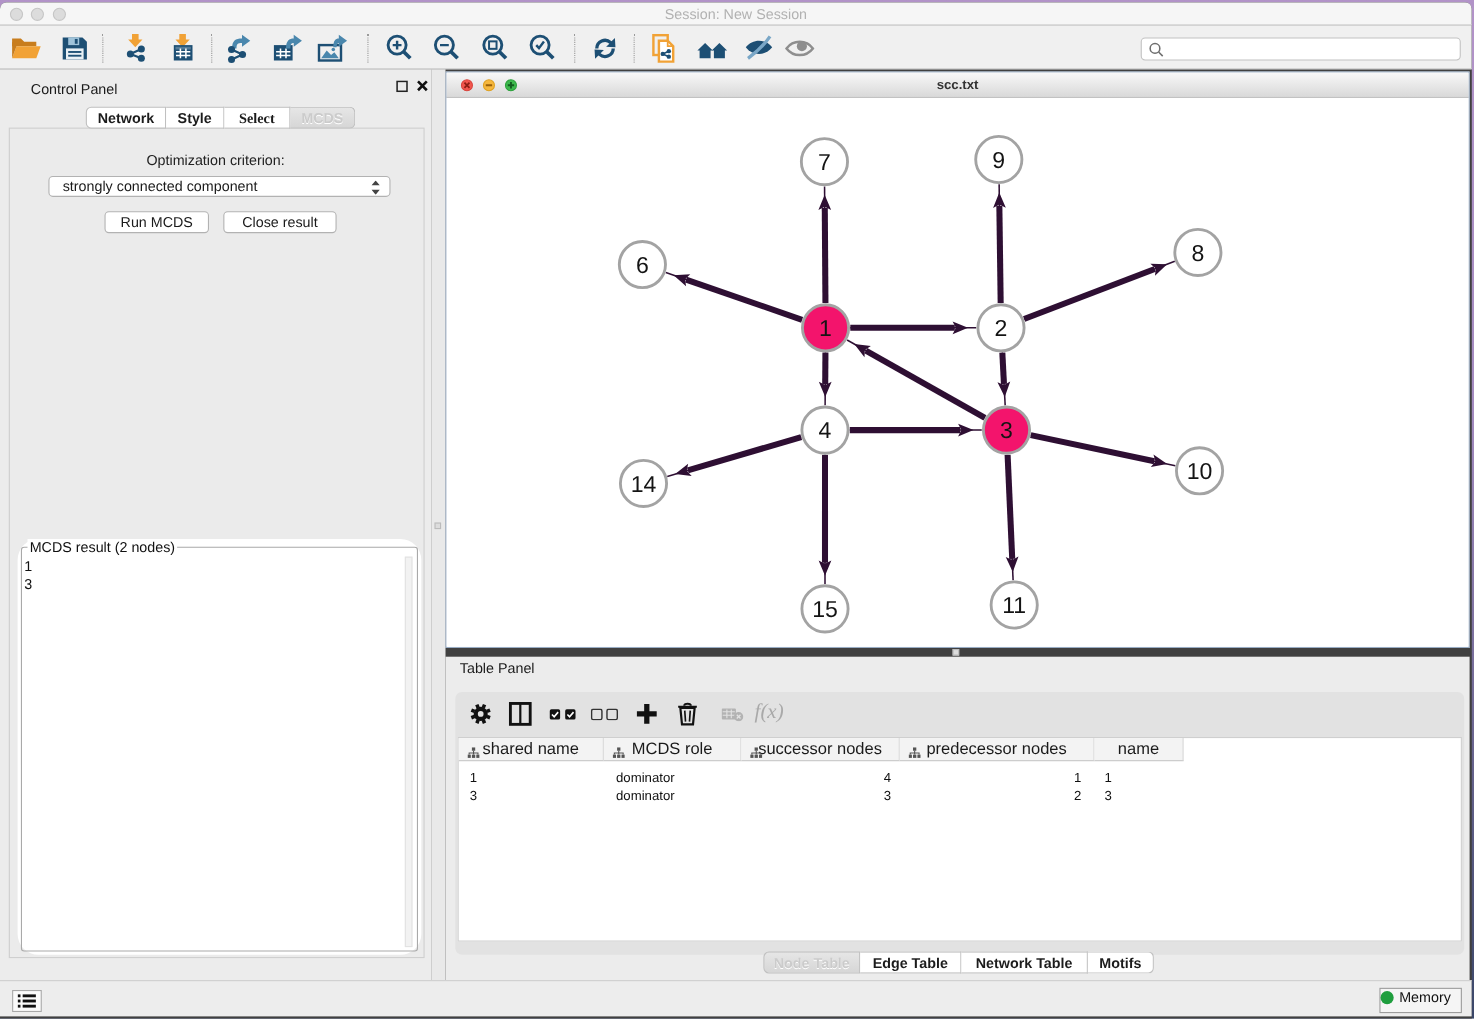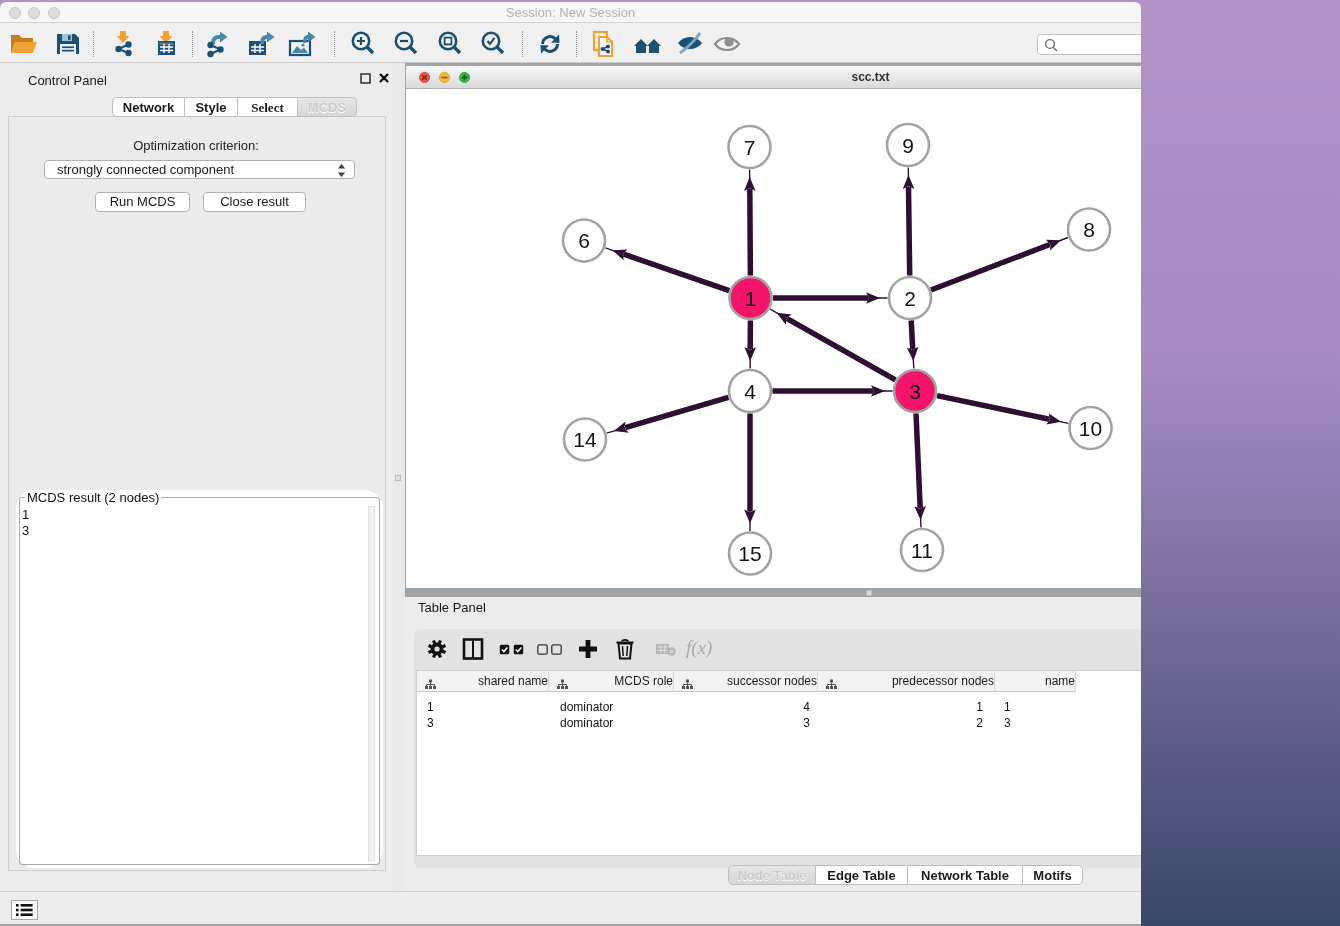--- a/index.html
+++ b/index.html
@@ -1,47 +1,47 @@
 <!DOCTYPE html>
 <html><head><meta charset="utf-8">
 <style>
 * { margin:0; padding:0; box-sizing:border-box; }
 html,body { width:1340px; height:926px; overflow:hidden; font-family:"Liberation Sans",sans-serif; }
 body { background:linear-gradient(#b293c8 0%, #a48bc0 40%, #3a4668 100%); }
-#win { will-change:transform; position:absolute; left:0; top:2px; width:1141px; height:924px; background:#a3a3a3; border-radius:6px 6px 0 0; overflow:hidden; }
+#win { will-change:transform; position:absolute; left:0; top:2px; width:1338px; height:924px; background:#404040; border-radius:6px 6px 0 0; overflow:hidden; }
 #titlebar { position:absolute; left:0; top:0; width:100%; height:21px; background:#f6f6f6; border-bottom:1px solid #d4d4d4; }
 .tl { position:absolute; top:5px; width:12px; height:12px; border-radius:50%; background:#dcdcdc; border:1px solid #c6c6c6; }
 #titletext { position:absolute; top:3px; width:100%; text-align:center; font-size:13px; color:#b2b2b2; }
 #toolbar { position:absolute; left:0; top:21px; width:100%; height:40px; background:#f0f0f0; border-bottom:1px solid #cccccc; }
 .tbsep { position:absolute; top:8px; height:26px; width:1px; border-left:1px dotted #9a9a9a; }
 .tbi { position:absolute; top:3px; height:36px; display:flex; align-items:center; justify-content:center; }
 #search { position:absolute; left:1037px; top:11px; width:291px; height:21px; background:#ffffff; border:1px solid #c2c2c2; border-radius:4px; }
 #controlpanel { position:absolute; left:0; top:61px; width:392px; height:828px; background:#ececec; }
 .paneltitle { font-size:13px; color:#1a1a1a; }
-.tabs { position:absolute; display:flex; height:20px; z-index:5;margin-left:34px; }
+.tabs { position:absolute; display:flex; height:20px; z-index:5; }
 .tab { height:20px; line-height:19px; font-size:13px; font-weight:bold; color:#1c1c1c; background:#ffffff; border:1px solid #c0c0c0; border-left:none; text-align:center; }
 .tab.first { border-left:1px solid #c0c0c0; border-radius:5px 0 0 5px; }
 .tab.last { border-radius:0 5px 5px 0; }
 .tab.sel { background:linear-gradient(#e6e6e6,#d6d6d6); color:#cbcbcb; text-shadow:0 1px 0 #ffffff; }
 #cp-pane { position:absolute; left:8px; top:53px; width:378px; height:755px; background:#ebebeb; border:1px solid #cfcfcf; }
 #dropdown { position:absolute; left:44px; top:97px; width:311px; height:19px; background:#ffffff; border:1px solid #b2b2b2; border-radius:4px; font-size:13px; color:#1a1a1a; line-height:18px; padding-left:12px; }
 .btn { position:absolute; height:20px; background:#ffffff; border:1px solid #b2b2b2; border-radius:4px; font-size:13px; color:#1a1a1a; text-align:center; line-height:18px; }
 #mcdsbox { position:absolute; left:16px; top:427px; width:367px; height:378px; background:#ffffff;border-radius:19px; }
 #mcdsborder { position:absolute; left:3px; top:7px; width:361px; height:368px; border:1px solid #a9a9a9; border-radius:3px; }
 #mcdslegend { position:absolute; left:9px; top:0px; font-size:13px; color:#111; background:#ffffff; padding:0 2px; }
 #vdivider { position:absolute; left:392px; top:61px; width:13px; height:828px; background:#e9e9e9; }
 #netwin { position:absolute; left:405px; top:62.5px; width:931px; height:524px; border:1px solid #8fa6c0; background:#ffffff; }
 #nettitle { position:absolute; left:0; top:0; width:100%; height:23px; background:linear-gradient(#f8f8f8,#d9d9d9); border-bottom:1px solid #b5b5b5; }
 .tfl { position:absolute; top:6px; width:11px; height:11px; border-radius:50%; }
 #nettitletext { position:absolute; top:4px; width:100%; text-align:center; font-size:12px; font-weight:bold; color:#333; }
 #netcanvas { position:absolute; left:0; top:23px; width:929px; height:499px; background:#ffffff; }
 #tablepanel { position:absolute; left:405px; top:595px; width:931px; height:294px; background:#ececec; }
 #tbox { position:absolute; left:9px; top:32px; width:917px; height:239px; background:#e2e2e2; border-radius:6px; }
 #twhite { position:absolute; left:11px; top:73px; width:913px; height:186px; background:#ffffff; border:1px solid #cfcfcf; }
-.hcell { position:absolute; top:0; height:21px; background:#f3f3f3; border-right:1px solid #d9d9d9; border-bottom:1px solid #c9c9c9; font-size:12px; color:#1a1a1a; text-align:right; line-height:20px; }
+.hcell { position:absolute; top:0; height:21px; background:#f3f3f3; border-right:1px solid #d9d9d9; border-bottom:1px solid #c9c9c9; font-size:15px; color:#1a1a1a; text-align:center; line-height:20px; }
 .trow { position:absolute; font-size:12px; color:#111; height:16px; line-height:16px; }
 #statusbar { position:absolute; left:0; top:889px; width:100%; height:33px; background:#ededed; border-top:1px solid #d0d0d0;padding-left:44px; }
 #membtn { position:absolute; left:1254px; top:6px; width:75px; height:23px; background:#f5f5f5; border:1px solid #9c9c9c; font-size:13px; color:#111; }
 #listbtn { position:absolute; left:11px; top:8px; width:27px; height:20px; background:#fbfbfb; border:1px solid #a8a8a8; }
 </style></head>
 <body>
 <div id="win">
   <div id="titlebar">
     <div class="tl" style="left:9px;"></div>
     <div class="tl" style="left:28px;"></div>

